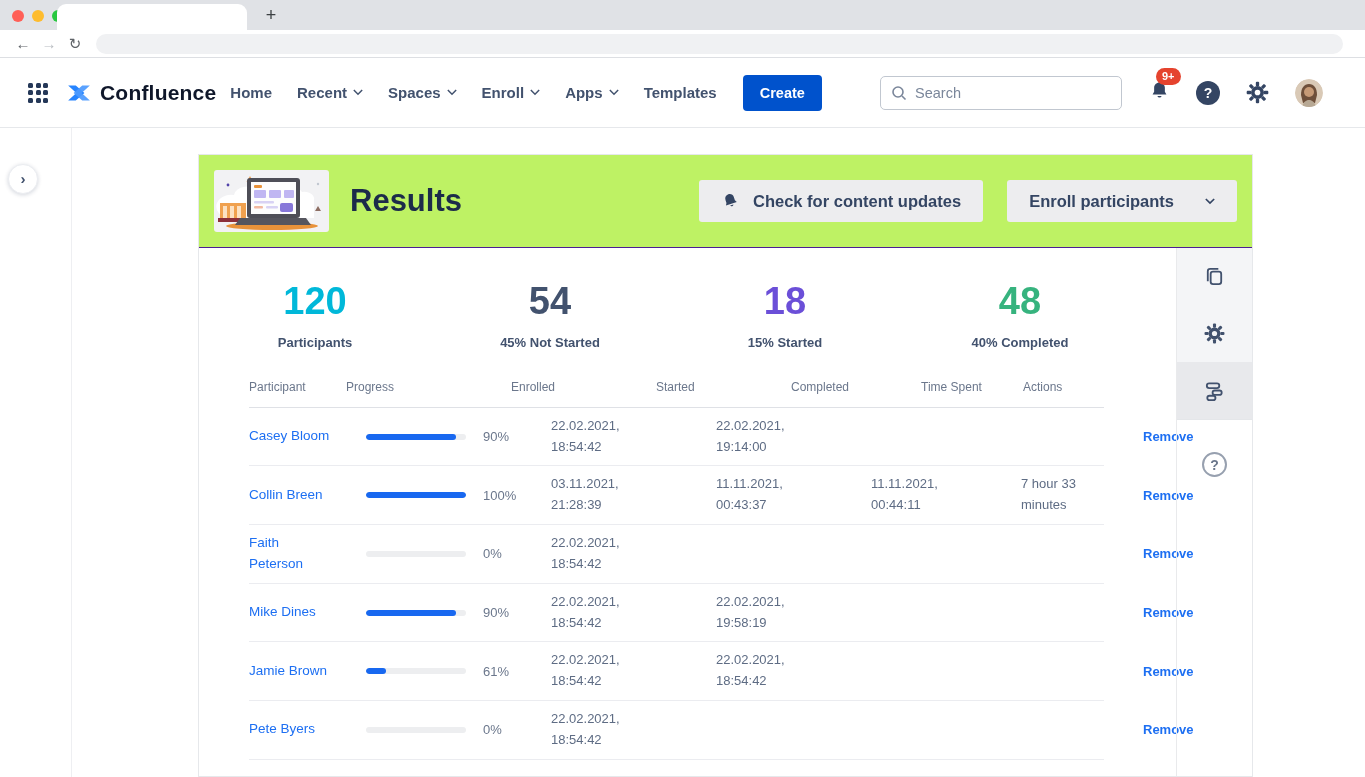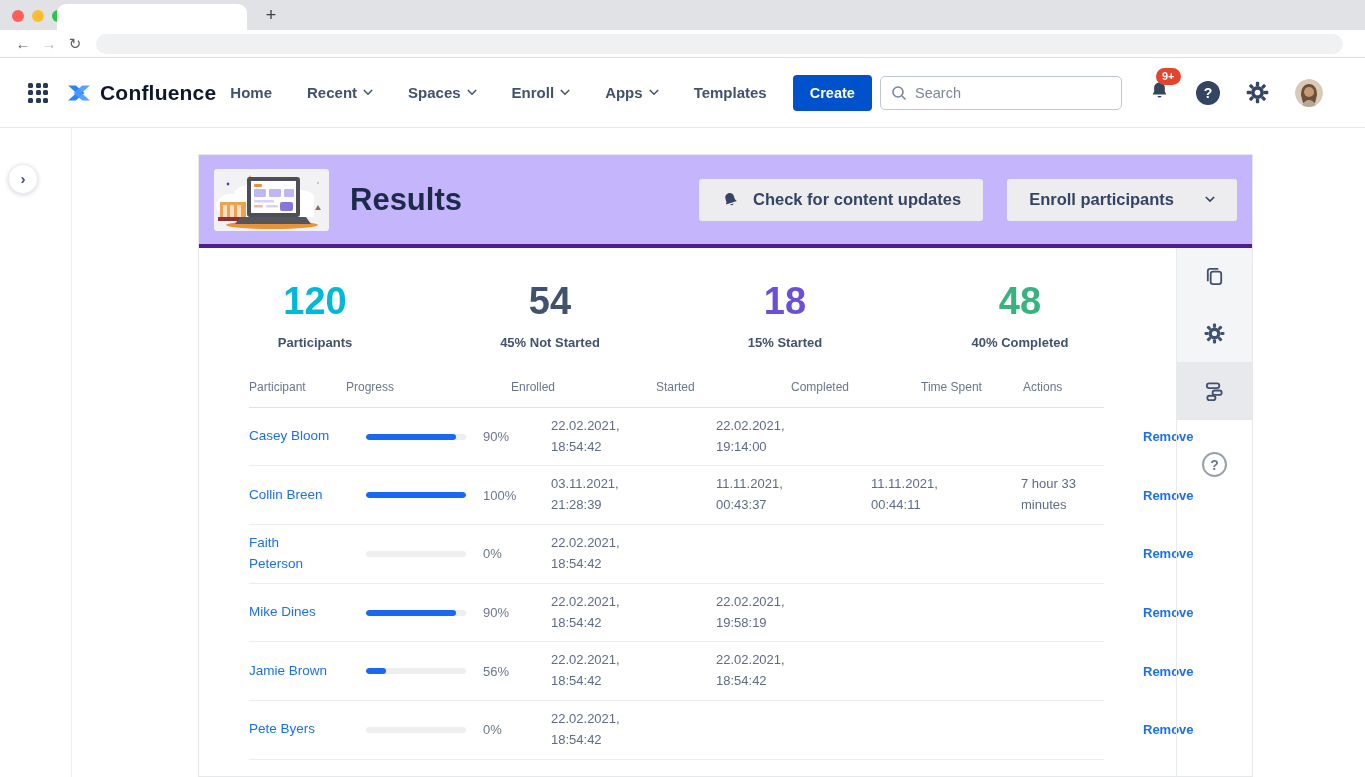--- a/index.html
+++ b/index.html
@@ -21,21 +21,21 @@
   .addr-pill { flex:1; height:20px; margin:0 12px 0 8px; background:#F0F1F3; border:none;
     border-radius:10px; padding:0 14px; font-size:12px; color:#333; outline:none; }
 
   
   .navbar { height:70px; background:#fff; border-bottom:1px solid #E6E8EB; display:flex;
     align-items:center; padding:0 42px 0 28px; }
   .grid-icon { display:grid; grid-template-columns:repeat(3,5px); grid-gap:2.5px; margin-right:18px; cursor:pointer; }
   .grid-icon i { width:5px; height:5px; background:#253858; border-radius:1.5px; }
   .logo-mark { width:26px; height:26px; margin-right:8px; }
   .product-name { font-size:21px; font-weight:700; color:#0f172a; letter-spacing:.2px; margin-right:14px; }
-  .nav-items { display:flex; align-items:center; gap:35px; }
+  .nav-items { display:flex; align-items:center; gap:25px; }
   .nav-item { display:flex; align-items:center; gap:6px; font-size:15px; font-weight:600;
     color:#42526E; cursor:pointer; white-space:nowrap; }
   .chev { width:10px; height:7px; }
   .create-btn { margin-left:26px; height:36px; padding:0 17px; background:#0052CC; color:#fff;
     border:none; border-radius:4px; font-size:14.5px; font-weight:700; cursor:pointer;
     font-family:"Liberation Sans",sans-serif; }
   .search-wrap { margin-left:auto; position:relative; width:242px; }
   .search-wrap svg { position:absolute; left:11px; top:9px; }
   .search-input { width:100%; height:34px; border:1px solid #C1C7D0; border-radius:5px;
     padding:0 10px 0 34px; font-size:14.5px; color:#172B4D; outline:none;
@@ -52,21 +52,21 @@
   
   .content { position:relative; height:649px; background:#fff; }
   .left-rail { position:absolute; left:0; top:0; width:72px; height:100%; border-right:1px solid #EEEFF2; background:#fff; }
   .expand-btn { position:absolute; left:8px; top:36px; width:30px; height:30px; border-radius:50%;
     background:#fff; border:1px solid #EBEDF1; box-shadow:0 1px 4px rgba(9,30,66,.18);
     color:#42526E; font-size:15px; font-weight:700; display:flex; align-items:center;
     justify-content:center; cursor:pointer; padding-bottom:2px; }
 
   .card { position:absolute; left:198px; top:26px; width:1055px; height:623px;
     border:1px solid #E6E8EB; background:#fff; }
-  .card-header { height:93px; background:#c4b5fd; border-bottom:4px solid #4c1d95;
+  .card-header { height:93px; background:#bef264; border-bottom:1px solid #4c1d95;
     display:flex; align-items:center; padding:0 15px; }
   .illus { width:115px; height:62px; border-radius:3px; overflow:hidden; flex:none; }
   .page-title { font-size:31px; font-weight:700; color:#1C2B4A; margin-left:21px; }
   .hdr-buttons { margin-left:auto; display:flex; gap:24px; }
   .gbtn { height:42px; background:#EDEDEF; border:none; border-radius:3px; color:#344563;
     font-size:16.5px; font-weight:600; display:flex; align-items:center; padding:0 22px;
     gap:13px; cursor:pointer; font-family:"Liberation Sans",sans-serif; }
   .gbtn .chev { margin-left:18px; }
 
   .card-body { display:flex; height:528px; }
@@ -360,21 +360,21 @@
     <div class="cell c-date"></div>
     <div class="cell c-time"></div>
     <div class="cell c-actions"><a>Remove</a></div>
   </div>
               <div class="trow">
     <div class="cell c-name"><a>Jamie Brown</a></div>
     <div class="cell c-progress">
       <span class="bar">
                     <span class="fill" style="display: block; width: 20%;"></span>
                   </span>
-      <span class="pct">56%</span>
+      <span class="pct">61%</span>
     </div>
     <div class="cell c-date">22.02.2021, 18:54:42</div>
     <div class="cell c-date">22.02.2021, 18:54:42</div>
     <div class="cell c-date"></div>
     <div class="cell c-time"></div>
     <div class="cell c-actions"><a>Remove</a></div>
   </div>
               <div class="trow">
     <div class="cell c-name"><a>Pete Byers</a></div>
     <div class="cell c-progress">

